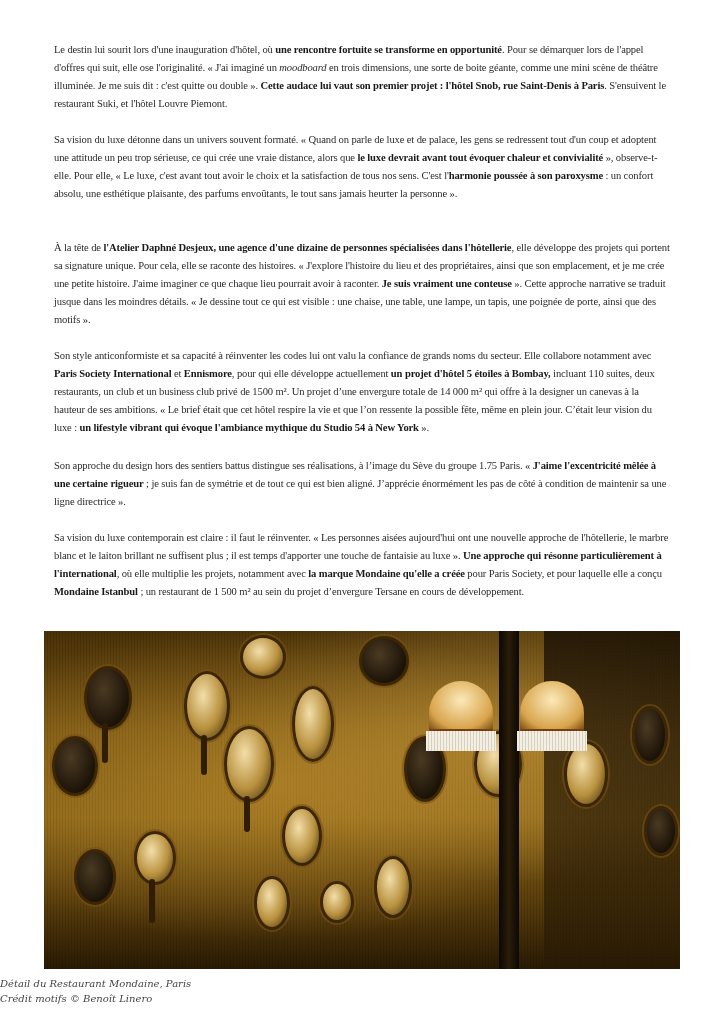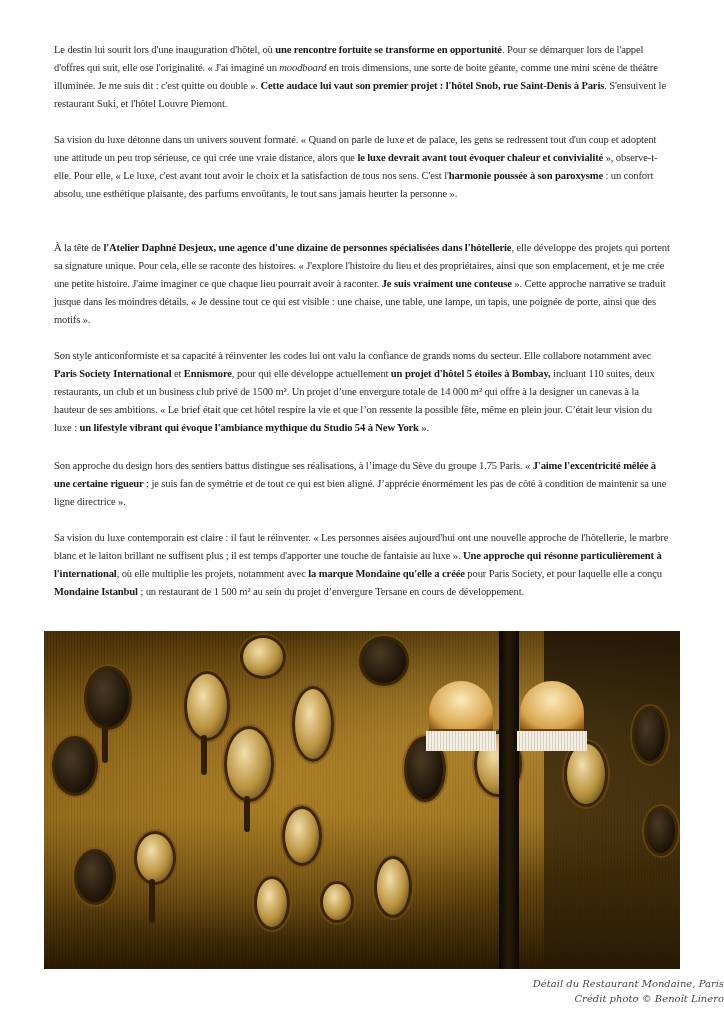--- a/index.html
+++ b/index.html
@@ -32,21 +32,21 @@
             background: radial-gradient(ellipse at 40% 35%, #f3deaa, #b8913e 55%, #3a2807 100%);
             box-shadow: 0 0 0 2px rgba(120,80,20,0.6); }
   .mirror.dark { background: radial-gradient(ellipse at 40% 35%, #4a3a22, #1c1308 70%); }
   .handle { position: absolute; width: 6px; background: #2f1e05; border-radius: 3px; }
   .lamp { position: absolute; width: 64px; height: 48px; border-radius: 32px 32px 4px 4px;
           background: radial-gradient(ellipse at 50% 40%, #fbe9b8, #d8a44c 70%, #7a4e14);
           border-bottom: 4px solid #7b3e10; }
   .fringe { position: absolute; width: 70px; height: 20px;
             background: repeating-linear-gradient(90deg, #f4efe4 0 2px, #d8cfbd 2px 3px); }
 
-  .caption { position: absolute; left: 0; width: 724px; text-align: right;
+  .caption { position: absolute; left: 0; width: 724px; text-align: left;
              font-family: "DejaVu Serif", serif; font-style: italic; font-size: 10px; color: #444; }
   #cap1 { top: 978px; }
   #cap2 { top: 993px; }
 </style>
 </head>
 <body>
 
 <div class="article">
   <p class="para" id="p1"><span>Le destin lui sourit lors d'une inauguration d'hôtel, où </span><b>une rencontre fortuite se transforme en opportunité</b><span>. Pour se démarquer lors de l'appel d'offres qui suit, elle ose l'originalité. « J'ai imaginé un </span><i>moodboard</i><span> en trois dimensions, une sorte de boite géante, comme une mini scène de théâtre illuminée. Je me suis dit : c'est quitte ou double ». </span><b>Cette audace lui vaut son premier projet : l'hôtel Snob, rue Saint-Denis à Paris</b><span>. S'ensuivent le restaurant Suki, et l'hôtel Louvre Piemont.</span></p>
   <p class="para" id="p2"><span>Sa vision du luxe détonne dans un univers souvent formaté. « Quand on parle de luxe et de palace, les gens se redressent tout d'un coup et adoptent une attitude un peu trop sérieuse, ce qui crée une vraie distance, alors que </span><b>le luxe devrait avant tout évoquer chaleur et convivialité</b><span> », observe-t-elle. Pour elle, « Le luxe, c'est avant tout avoir le choix et la satisfaction de tous nos sens. C'est l'</span><b>harmonie poussée à son paroxysme</b><span> : un confort absolu, une esthétique plaisante, des parfums envoûtants, le tout sans jamais heurter la personne ».</span></p>
@@ -81,13 +81,13 @@
   <div class="mirror" style="left:520px;top:110px;width:38px;height:60px;"></div>
   <div class="mirror dark" style="left:588px;top:75px;width:30px;height:52px;"></div>
   <div class="mirror dark" style="left:600px;top:175px;width:28px;height:44px;"></div>
   <div class="lamp" style="left:385px;top:50px;"></div>
   <div class="fringe" style="left:382px;top:100px;"></div>
   <div class="lamp" style="left:476px;top:50px;"></div>
   <div class="fringe" style="left:473px;top:100px;"></div>
 </div>
 
 <div class="caption" id="cap1">Détail du Restaurant Mondaine, Paris</div>
-<div class="caption" id="cap2">Crédit photo © Benoît Linero</div>
+<div class="caption" id="cap2">Crédit motifs © Benoît Linero</div>
 
 </body></html>

